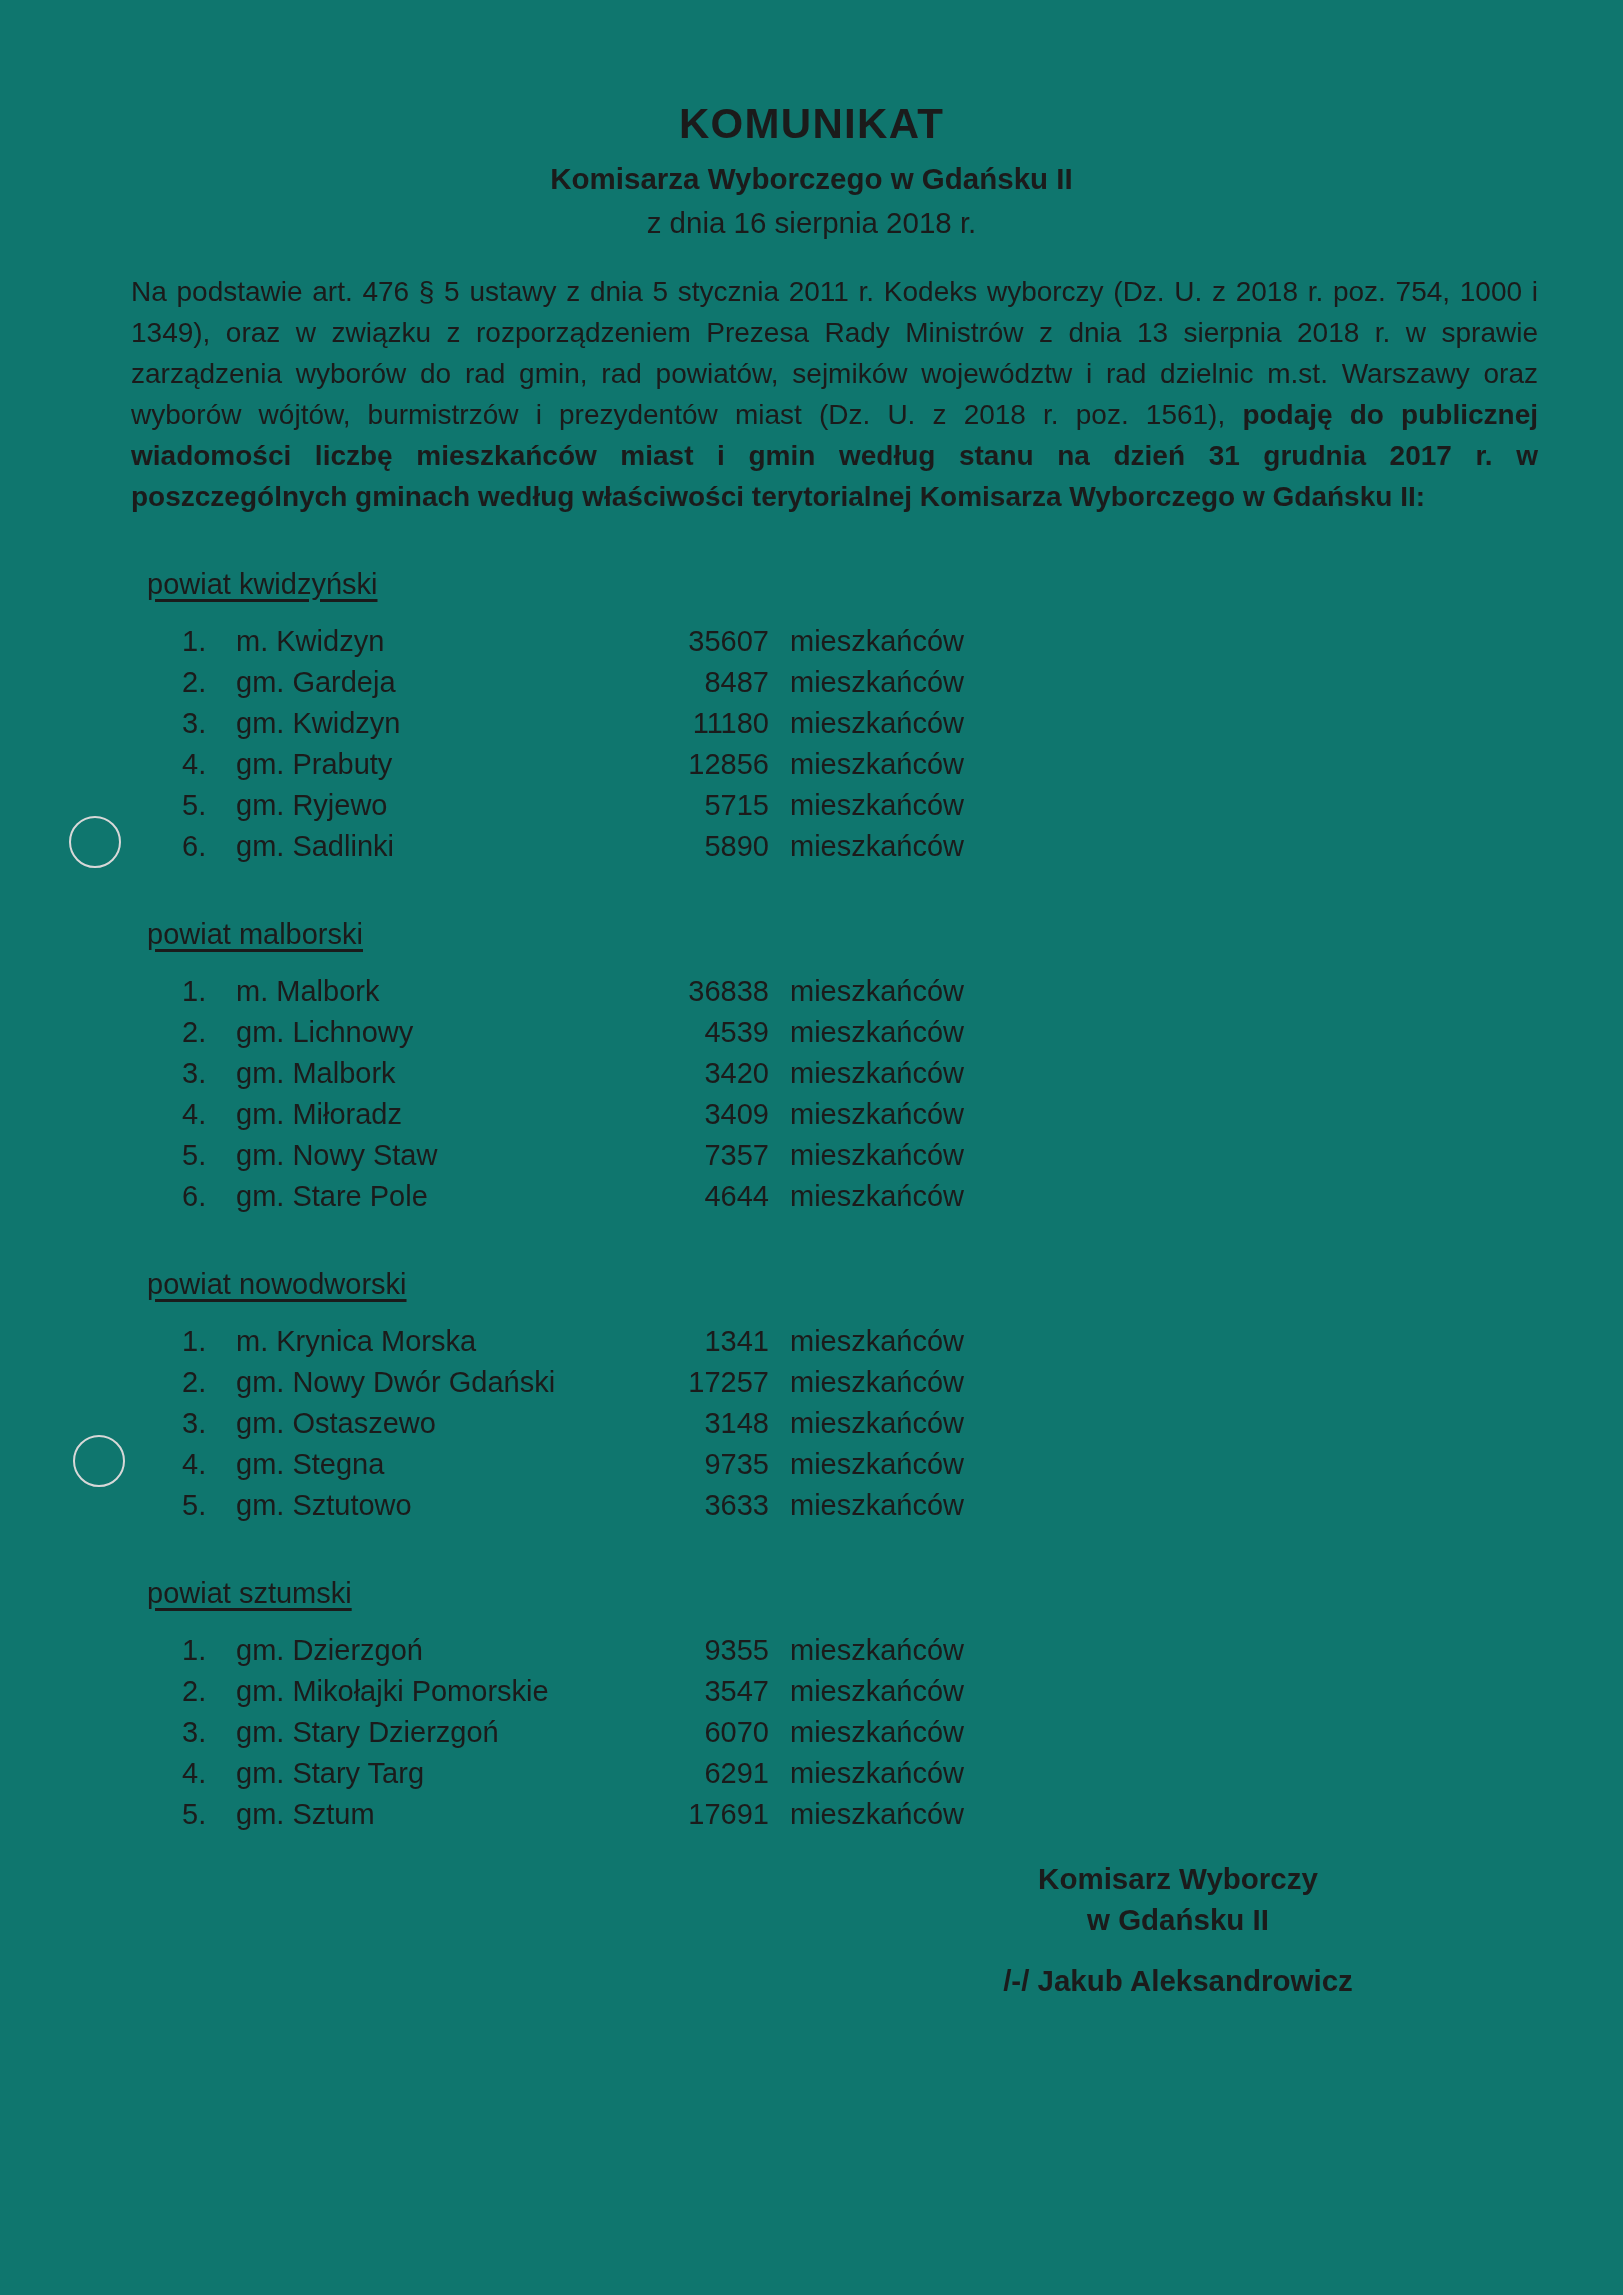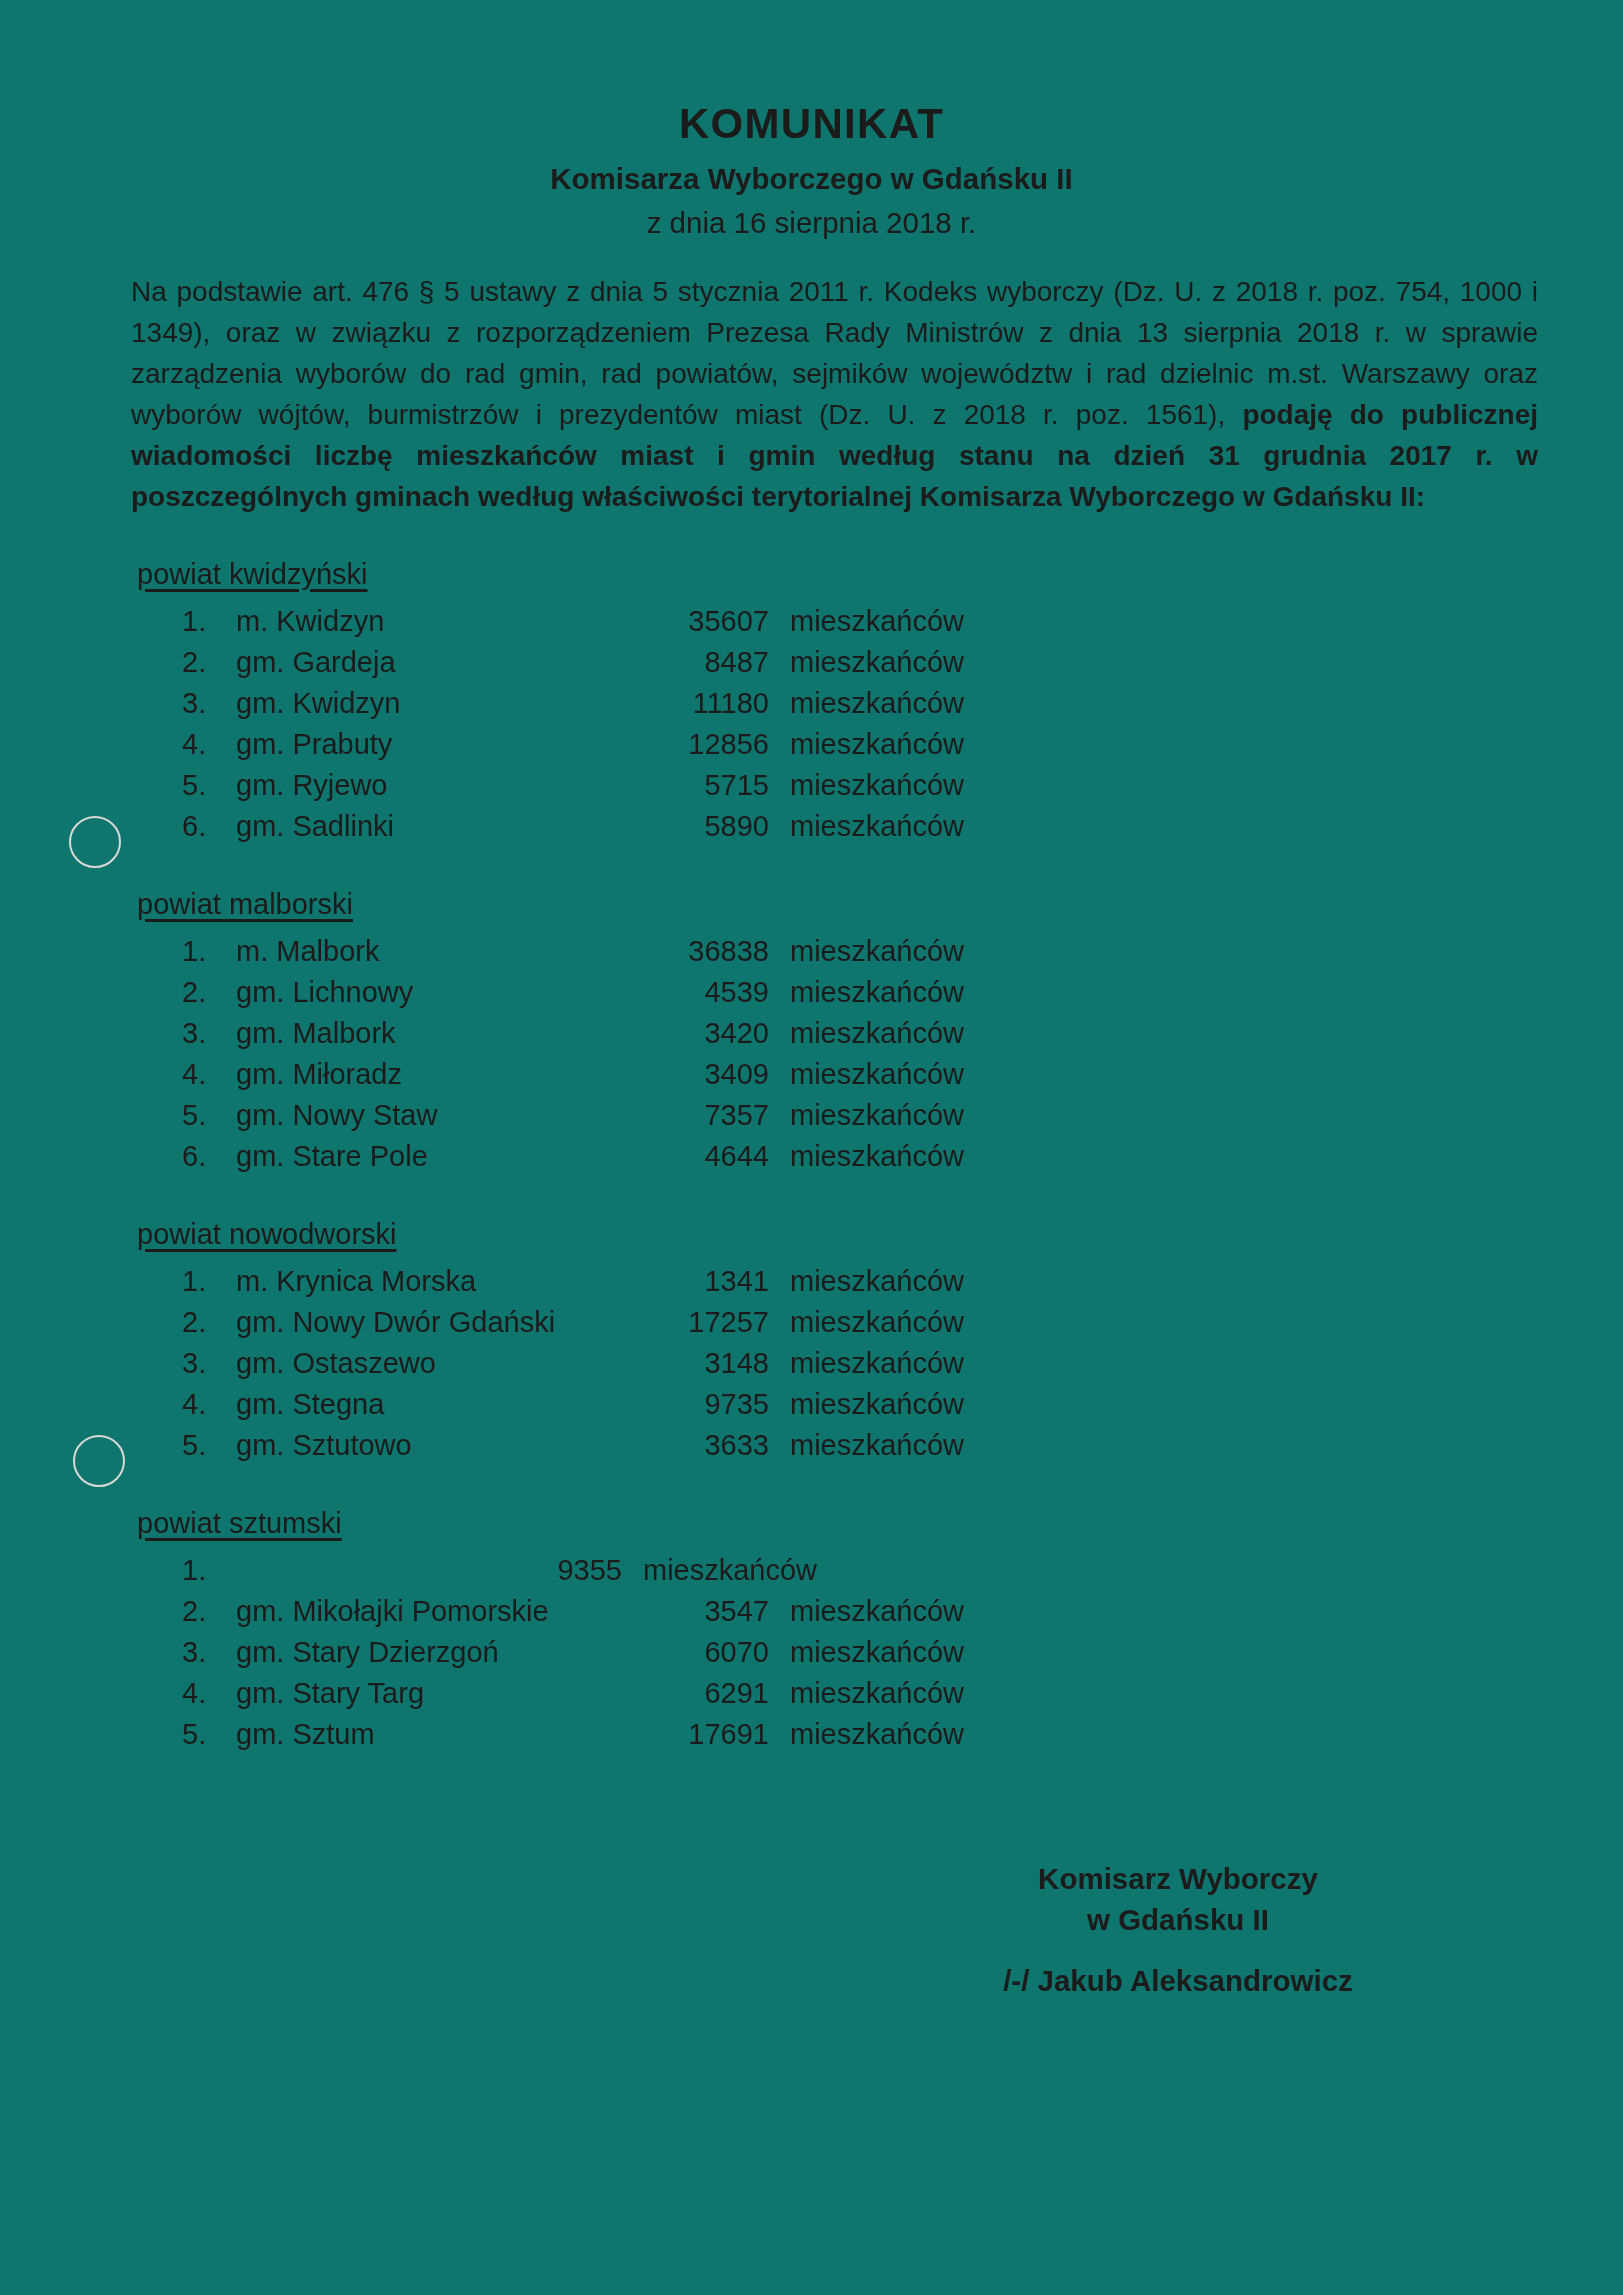--- a/index.html
+++ b/index.html
@@ -46,21 +46,21 @@
     font-size: 28px;
     line-height: 41px;
     text-align: justify;
   }
   .b { font-weight: 700; }
   
   .section {
     margin: 31px 0 0 131px;
   }
   .sec-h {
-    margin: 6px;
+    margin: 16px;
     font-size: 29px;
     line-height: 41px;
     font-weight: 400;
     text-decoration: underline;
     text-decoration-thickness: 2.6px;
     text-underline-offset: 4.6px;
     display: inline-block;
   }
   .rows { margin: 0; }
   .row {
@@ -229,20 +229,21 @@
         <span class="unit">mieszkańców</span>
       </div>
     </div>
   </section>
 
   <section class="section">
     <h3 class="sec-h">powiat sztumski</h3>
     <div class="rows">
       <div class="row">
         <span class="no">1.</span>
+        <span class="nm">gm. Dzierzgoń</span>
         <span class="pop">9355</span>
         <span class="unit">mieszkańców</span>
       </div>
       <div class="row">
         <span class="no">2.</span>
         <span class="nm">gm. Mikołajki Pomorskie</span>
         <span class="pop">3547</span>
         <span class="unit">mieszkańców</span>
       </div>
       <div class="row">

